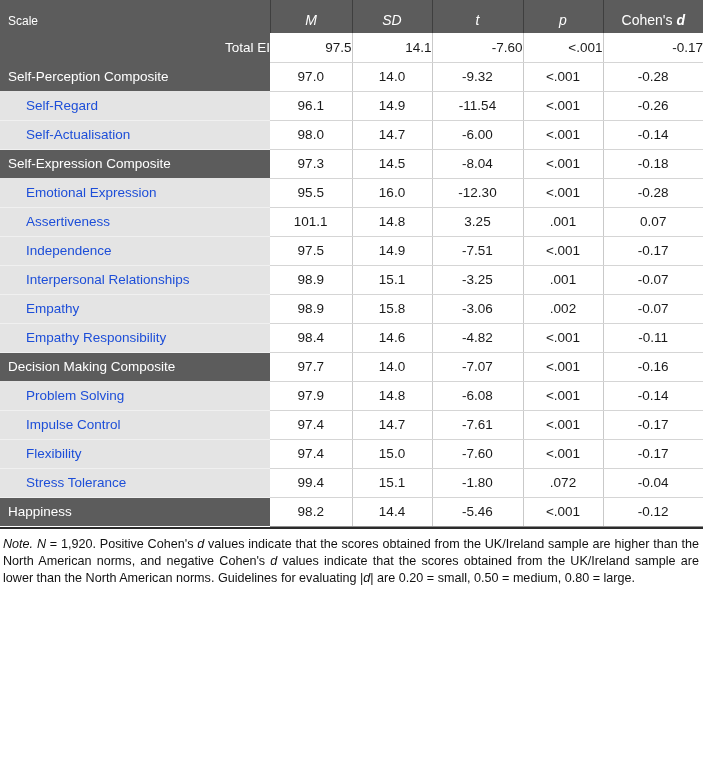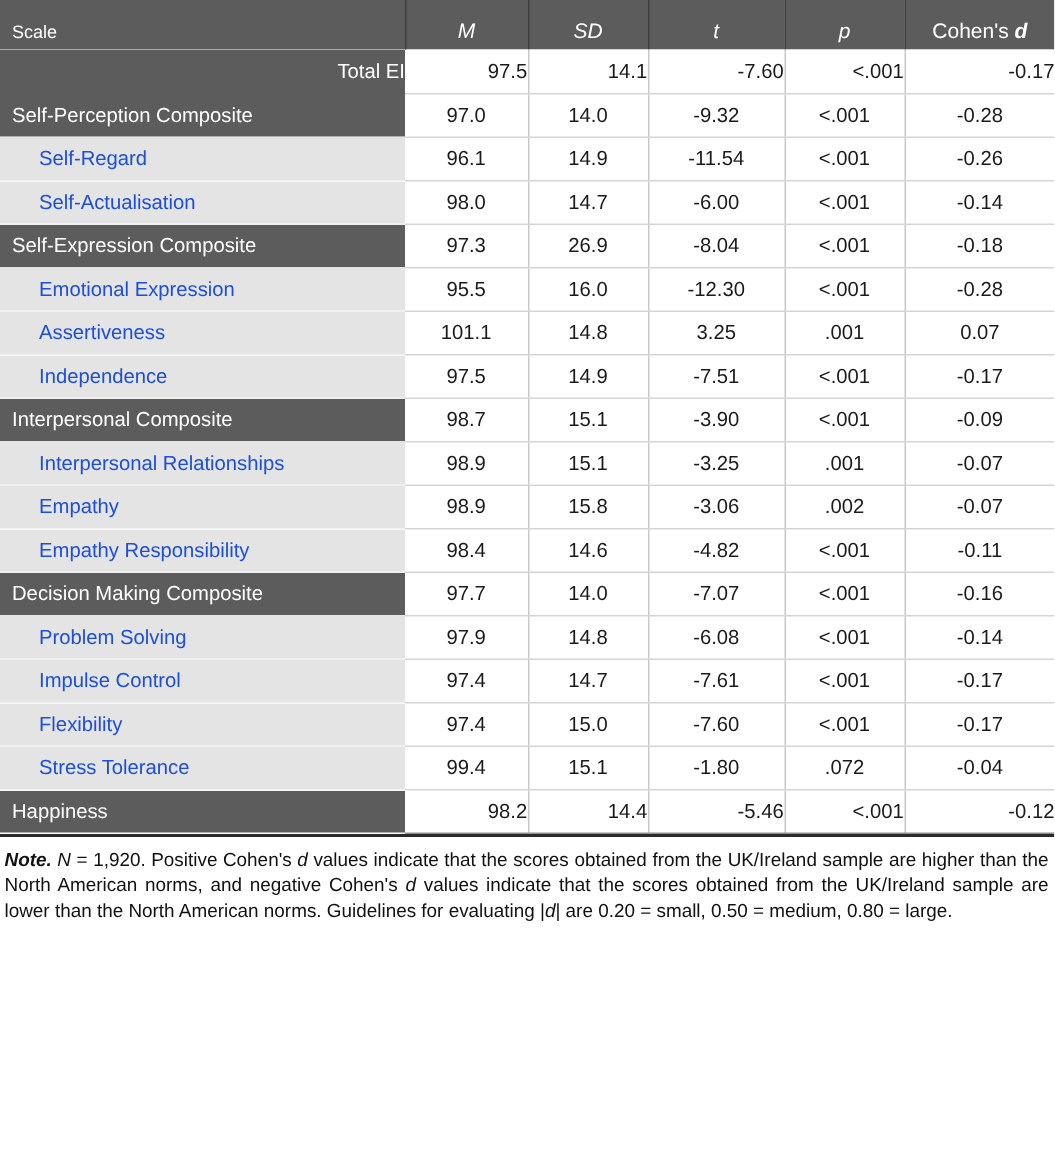--- a/index.html
+++ b/index.html
@@ -94,32 +94,32 @@
     padding-left: 26px;
     border-bottom: 1px solid #f0f0f0;
   }
   tr.light td.num {
     background: #ffffff;
   }
 
   tr.first-body td { border-top: none; text-align: right; }
 
   
-  tr.lastrow td.num { border-bottom: 1px solid #8f8f8f; text-align: right; }
+  tr.lastrow td.num { border-bottom: 1px solid #8f8f8f; }
   tr.lastrow td.scale { border-bottom: none; }
 
   .note {
     padding: 7px 4px 0 3px;
     font-size: 12.6px;
     line-height: 1.38;
     color: #111111;
     text-align: justify;
     text-justify: inter-word;
   }
-  .note .lbl { font-style: italic; font-weight: bold; }
+  .note .lbl { font-style: italic; font-weight: normal; }
   .note i { font-style: italic; }
   .topline {
     width: 703px;
     height: 2px;
     background: #2b2b2b;
   }
 </style>
 </head>
 <body>
 
@@ -173,21 +173,21 @@
           <td class="scale">Self-Actualisation</td>
           <td class="num">98.0</td>
           <td class="num">14.7</td>
           <td class="num">-6.00</td>
           <td class="num">&lt;.001</td>
           <td class="num last">-0.14</td>
         </tr>
         <tr class="dark">
           <td class="scale">Self-Expression Composite</td>
           <td class="num">97.3</td>
-          <td class="num">26.9</td>
+          <td class="num">14.5</td>
           <td class="num">-8.04</td>
           <td class="num">&lt;.001</td>
           <td class="num last">-0.18</td>
         </tr>
         <tr class="light">
           <td class="scale">Emotional Expression</td>
           <td class="num">95.5</td>
           <td class="num">16.0</td>
           <td class="num">-12.30</td>
           <td class="num">&lt;.001</td>
@@ -202,28 +202,20 @@
           <td class="num last">0.07</td>
         </tr>
         <tr class="light">
           <td class="scale">Independence</td>
           <td class="num">97.5</td>
           <td class="num">14.9</td>
           <td class="num">-7.51</td>
           <td class="num">&lt;.001</td>
           <td class="num last">-0.17</td>
         </tr>
-        <tr class="dark">
-          <td class="scale">Interpersonal Composite</td>
-          <td class="num">98.7</td>
-          <td class="num">15.1</td>
-          <td class="num">-3.90</td>
-          <td class="num">&lt;.001</td>
-          <td class="num last">-0.09</td>
-        </tr>
         <tr class="light">
           <td class="scale">Interpersonal Relationships</td>
           <td class="num">98.9</td>
           <td class="num">15.1</td>
           <td class="num">-3.25</td>
           <td class="num">.001</td>
           <td class="num last">-0.07</td>
         </tr>
         <tr class="light">
           <td class="scale">Empathy</td>

